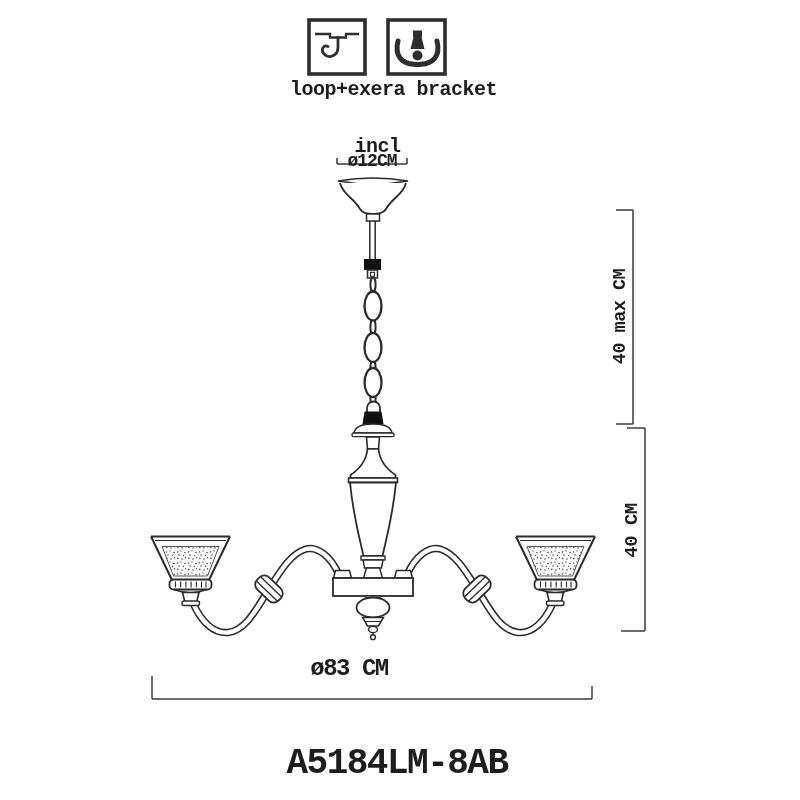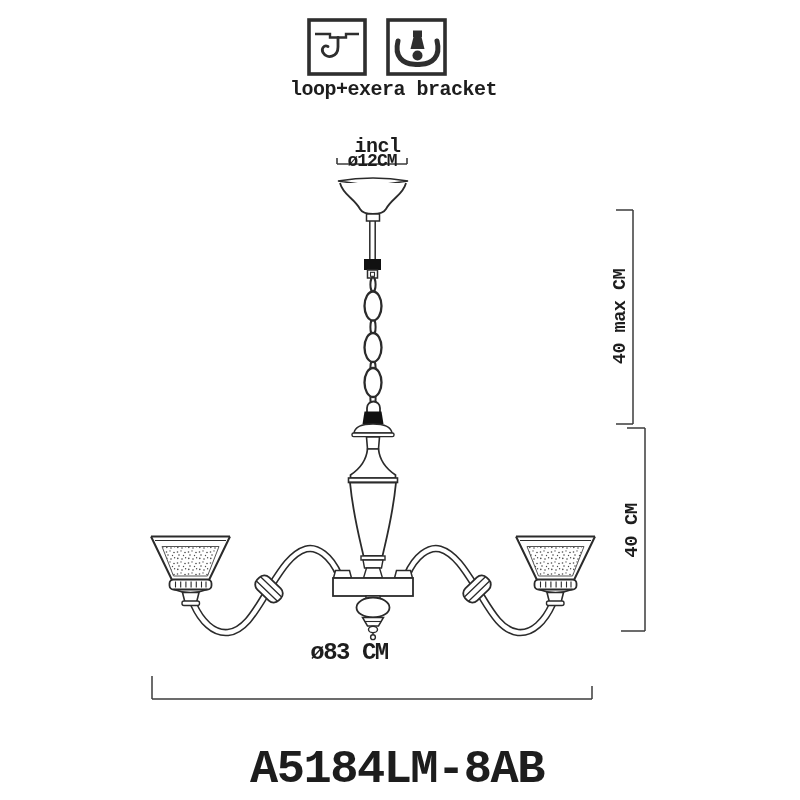--- a/index.html
+++ b/index.html
@@ -12,22 +12,22 @@
     color:#1d1d1d;font-weight:bold;text-align:center;line-height:1.05;
     white-space:nowrap;
   }
   #caption1{left:290px;top:79px;width:175px;font-size:20px;letter-spacing:-0.5px;}
   #caption2{left:290px;top:92px;width:175px;font-size:20px;letter-spacing:-0.5px;margin-top:44px;}
   #dimCanopy{left:322px;top:152px;width:100px;font-size:18px;letter-spacing:-1px;}
   #dimChain{left:551px;top:306px;width:141px;height:21px;font-size:18.5px;letter-spacing:-0.5px;
     transform:rotate(-90deg);transform-origin:center;}
   #dimHeight{left:563px;top:520px;width:140px;height:21px;font-size:19px;letter-spacing:-0.5px;
     transform:rotate(-90deg);transform-origin:center;}
-  #dimWidth{left:269px;top:640px;width:160px;font-size:24px;letter-spacing:-1.5px;}
-  #modelTitle{left:197px;top:745px;width:400px;font-size:47px;letter-spacing:-1.5px;}
+  #dimWidth{left:269px;top:656px;width:160px;font-size:24px;letter-spacing:-1.5px;}
+  #modelTitle{left:197px;top:745px;width:400px;font-size:36px;letter-spacing:-1.5px;}
   svg{display:block;}
 </style>
 </head>
 <body>
 
 <svg class="abs" style="left:0;top:0" width="800" height="800" viewBox="0 0 800 800">
   <defs>
     <pattern id="stipple" width="11" height="11" patternUnits="userSpaceOnUse">
       <circle cx="1.5" cy="2" r="0.8" fill="#4a4a4a"></circle>
       <circle cx="5" cy="0.9" r="0.7" fill="#4a4a4a"></circle>

